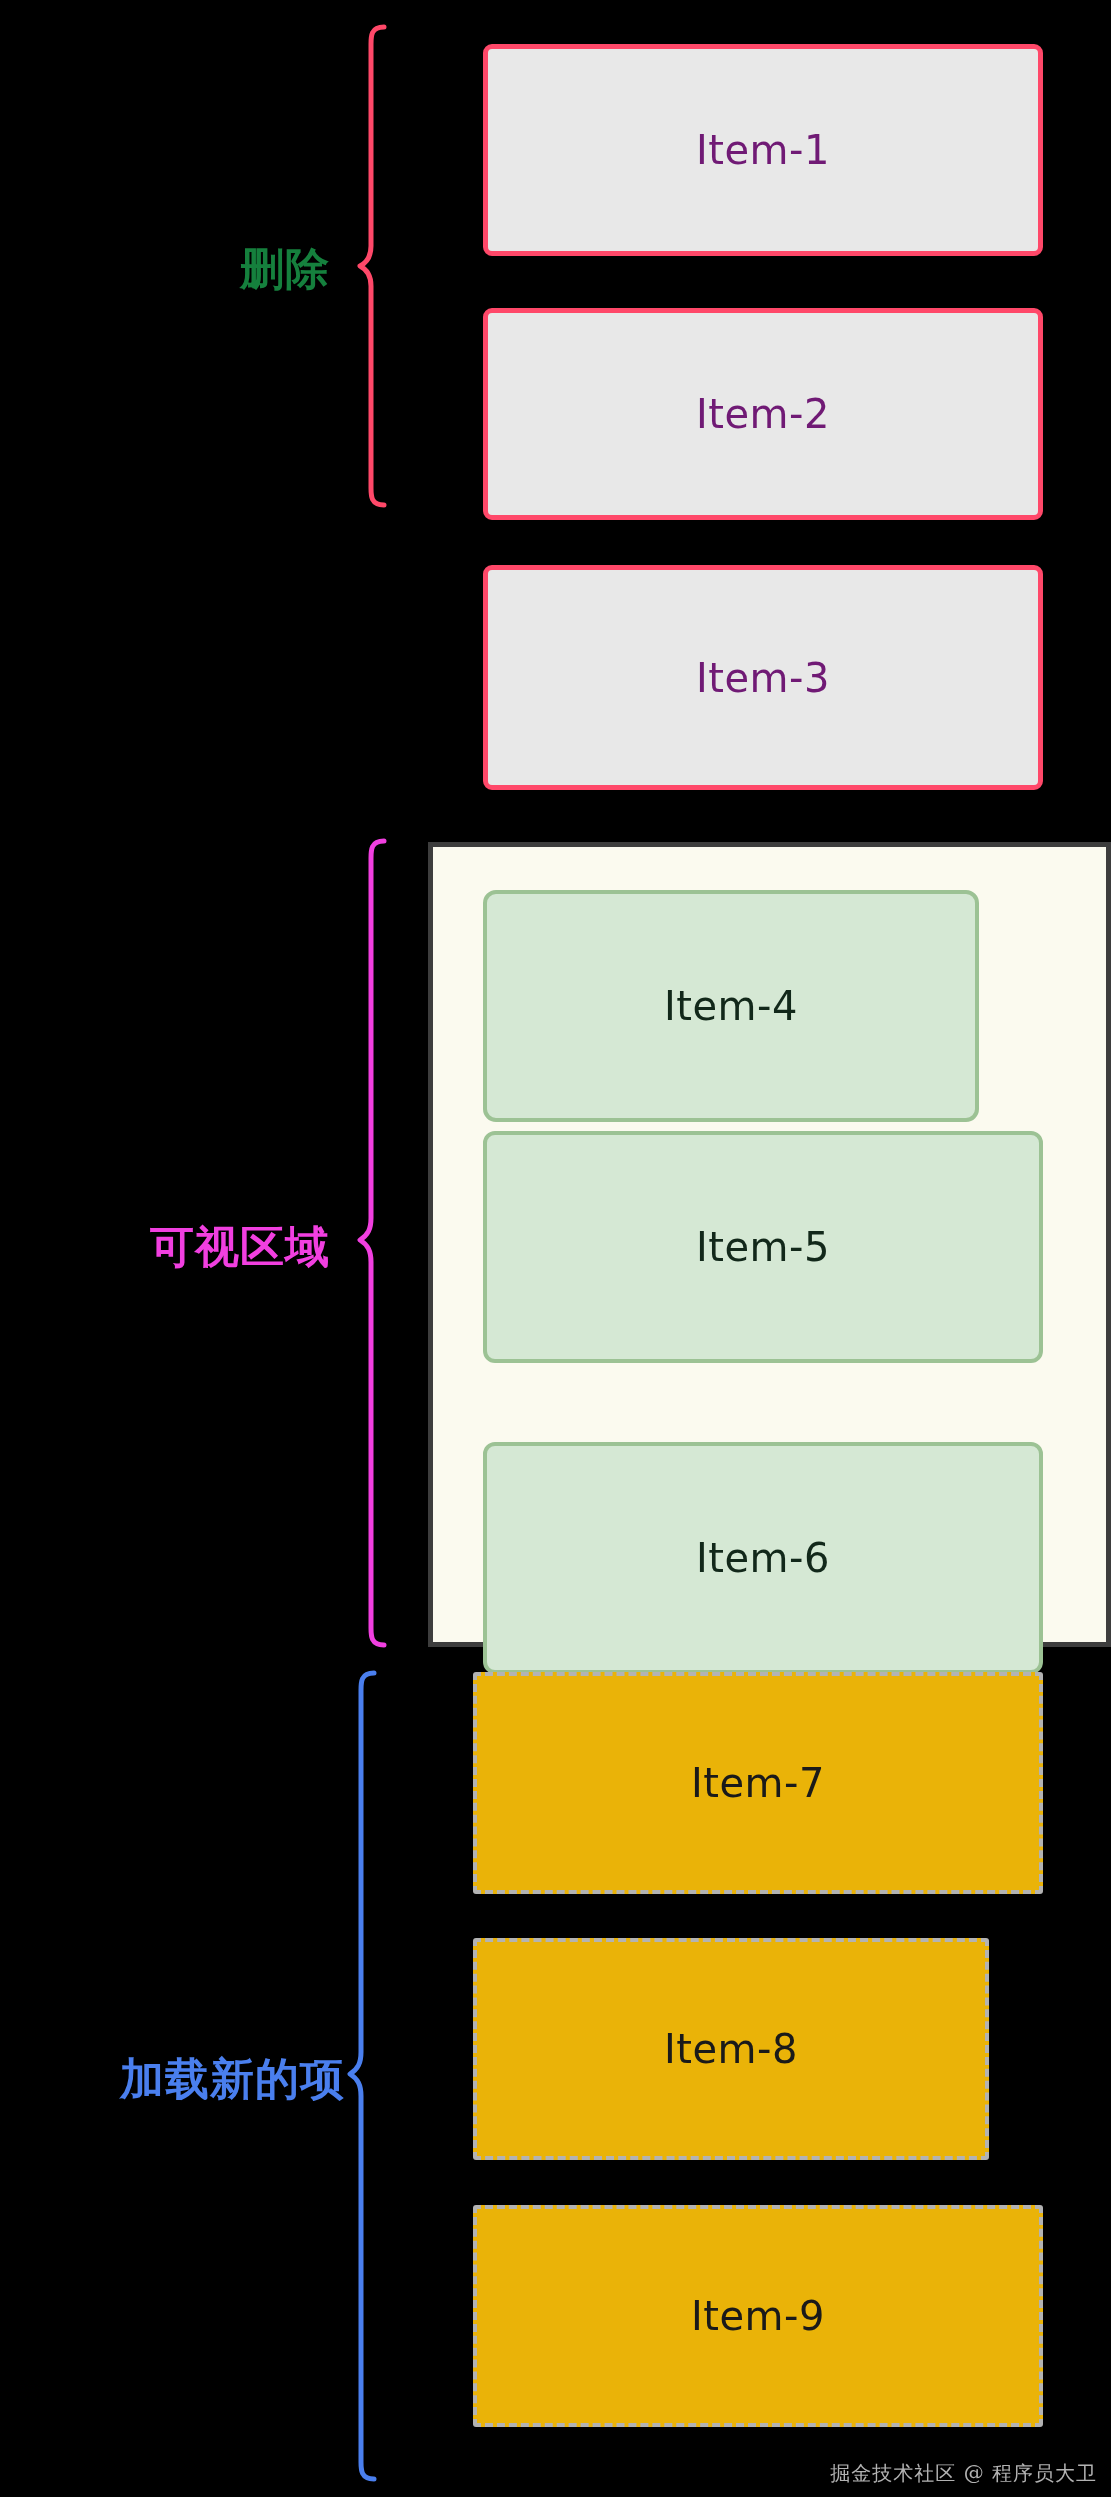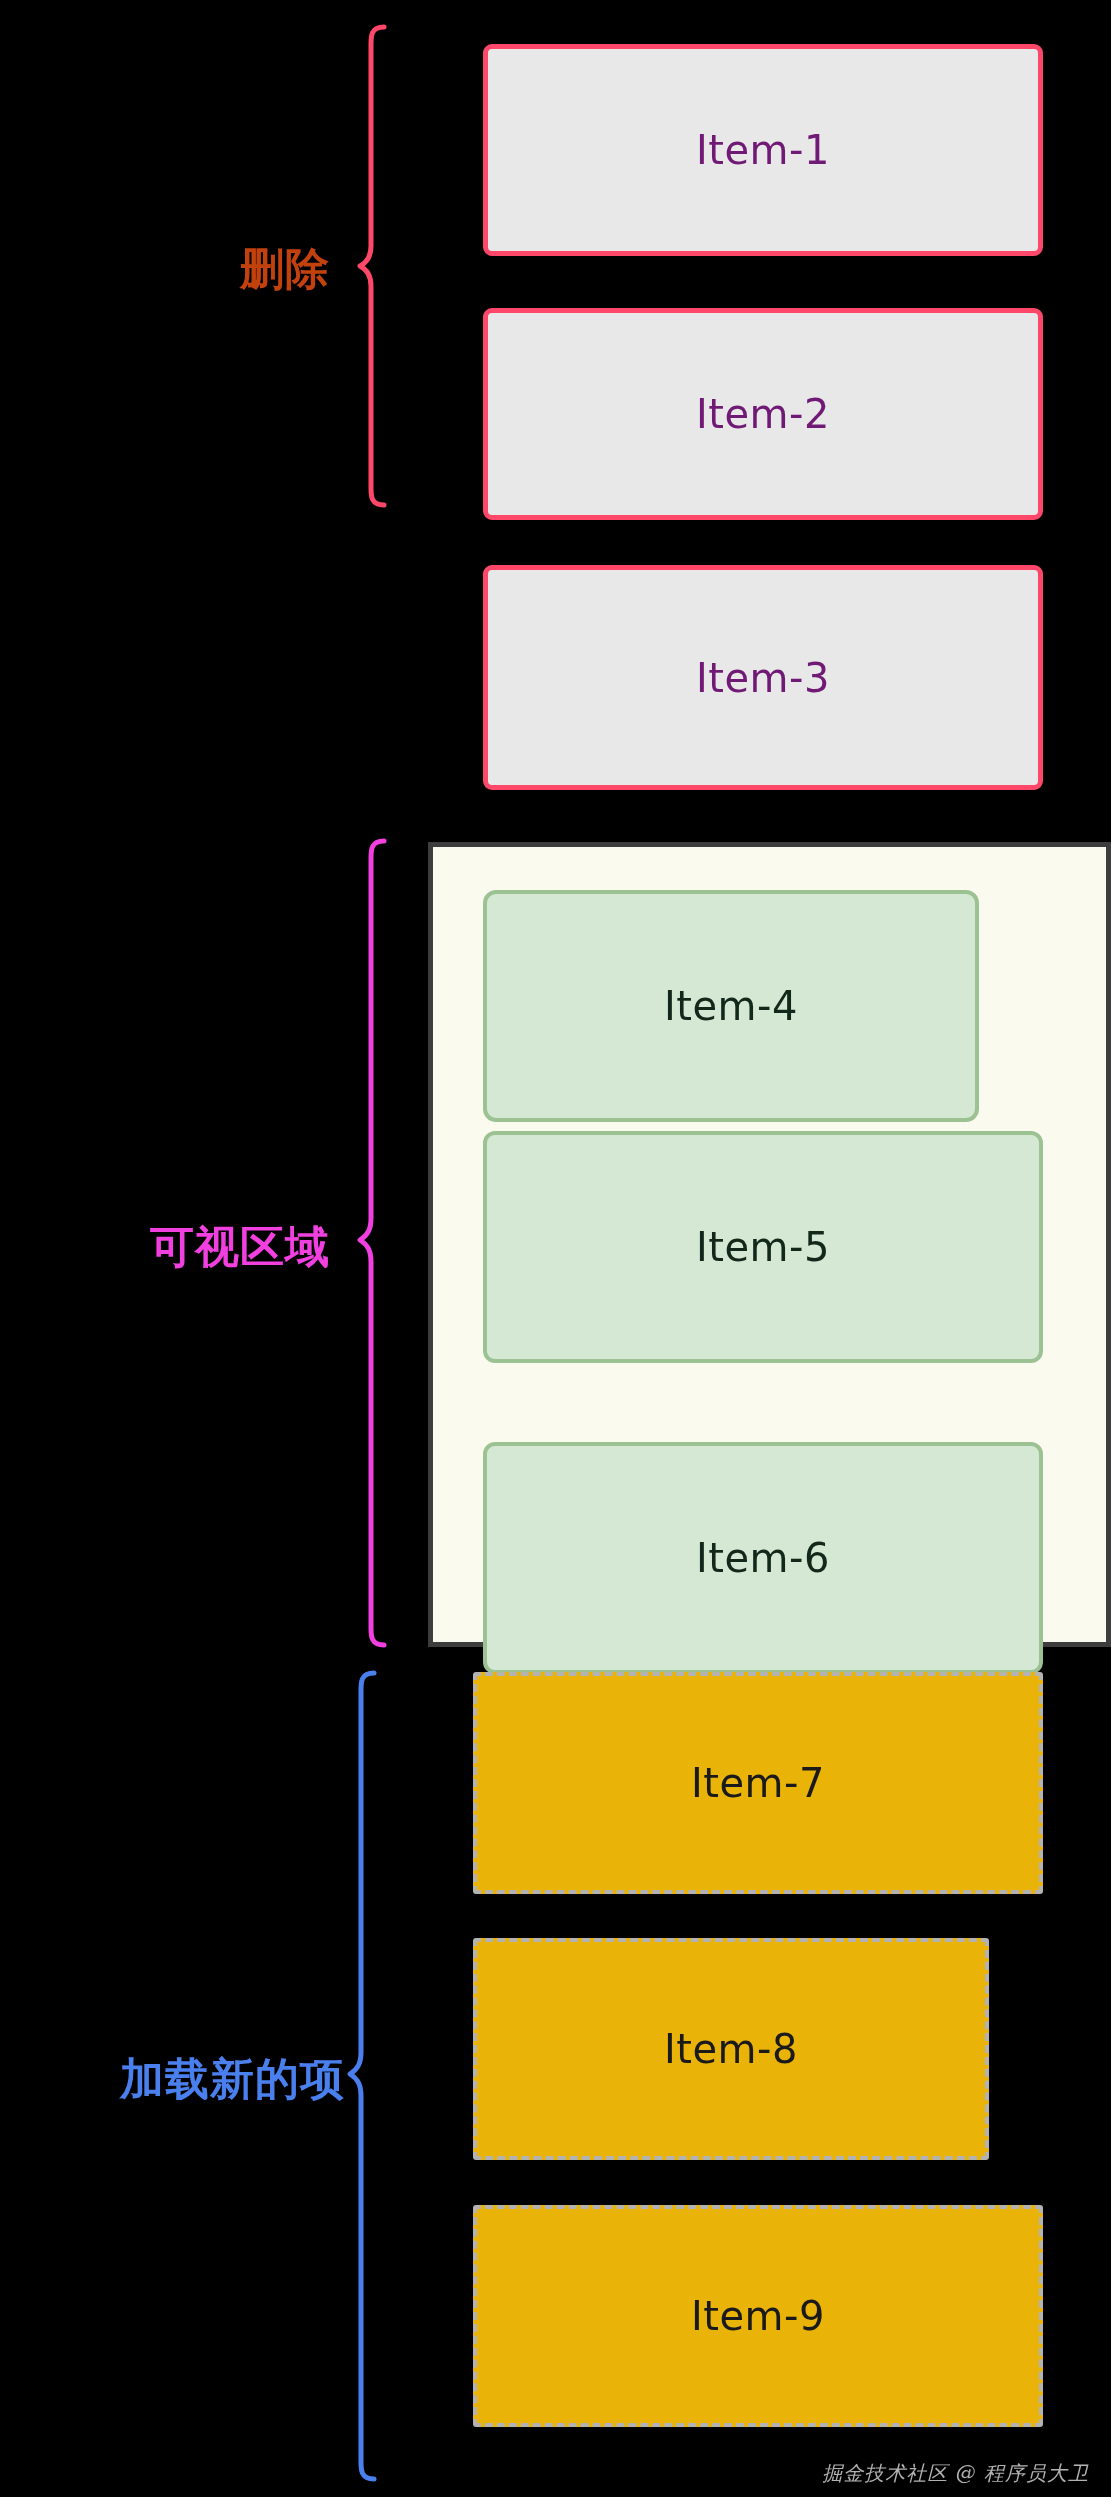--- a/index.html
+++ b/index.html
@@ -56,35 +56,34 @@
 
   
   .label{
     position:absolute;
     font-size:44px;
     font-weight:700;
     white-space:nowrap;
     text-align:right;
     letter-spacing:1px;
   }
-  .label.red{color:#c2410c;}
+  .label.red{color:#15803d;}
   .label.magenta{color:#F13FE0;}
   .label.blue{color:#4A7FEE;}
 
   
   .watermark{
     position:absolute;
-    right:22px;bottom:10px;
+    right:14px;bottom:10px;
     color:#d9d9d9;
     opacity:.82;
     font-size:20px;
     letter-spacing:1px;
     white-space:nowrap;
     font-family:"DejaVu Serif","Liberation Serif",serif;
-    font-style:italic;
   }
 </style>
 </head>
 <body>
 
 <div class="stage">
 
   <div class="brace" style="left:358px;top:24px;">
     <svg width="36" height="484" viewBox="0 0 36 484" aria-hidden="true">
       <path d="M26 3 C13 3 13 12 13 20 L13 222 C13 232 10 238 2 242 C10 246 13 252 13 262 L13 464 C13 472 13 481 26 481" fill="none" stroke="#FF4869" stroke-width="5" stroke-linecap="round" stroke-linejoin="round"></path>

